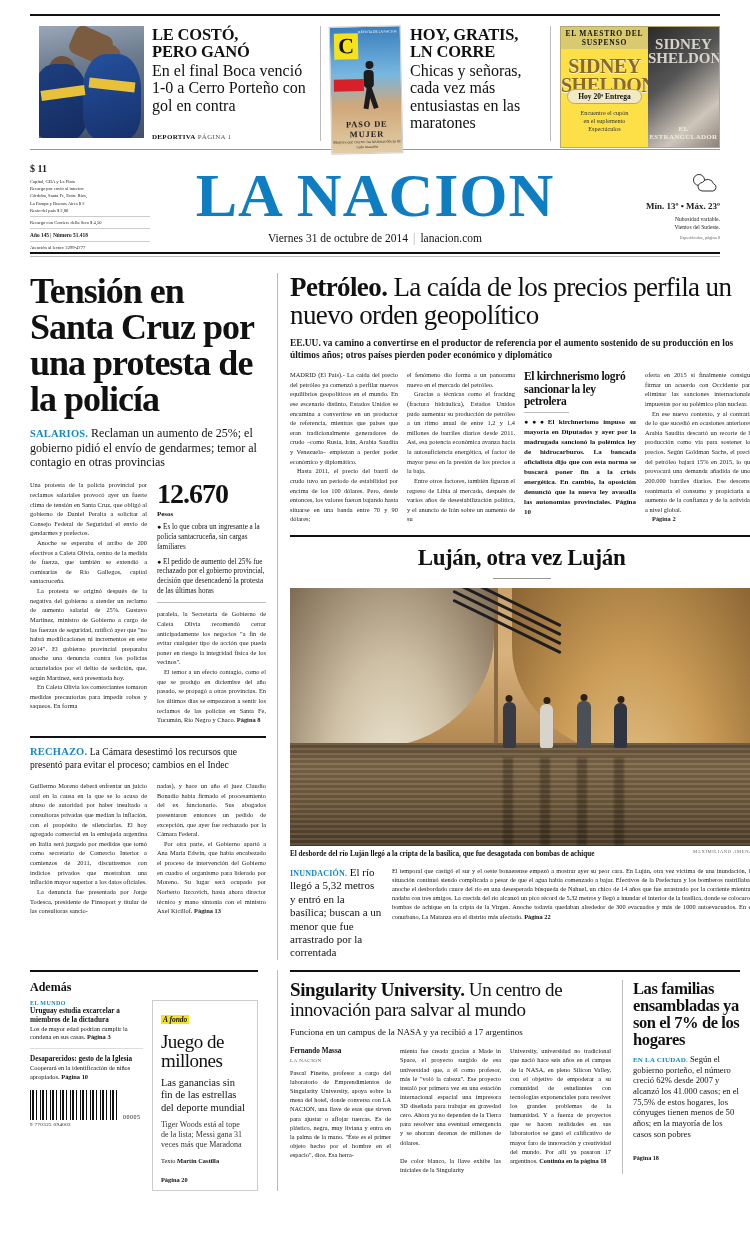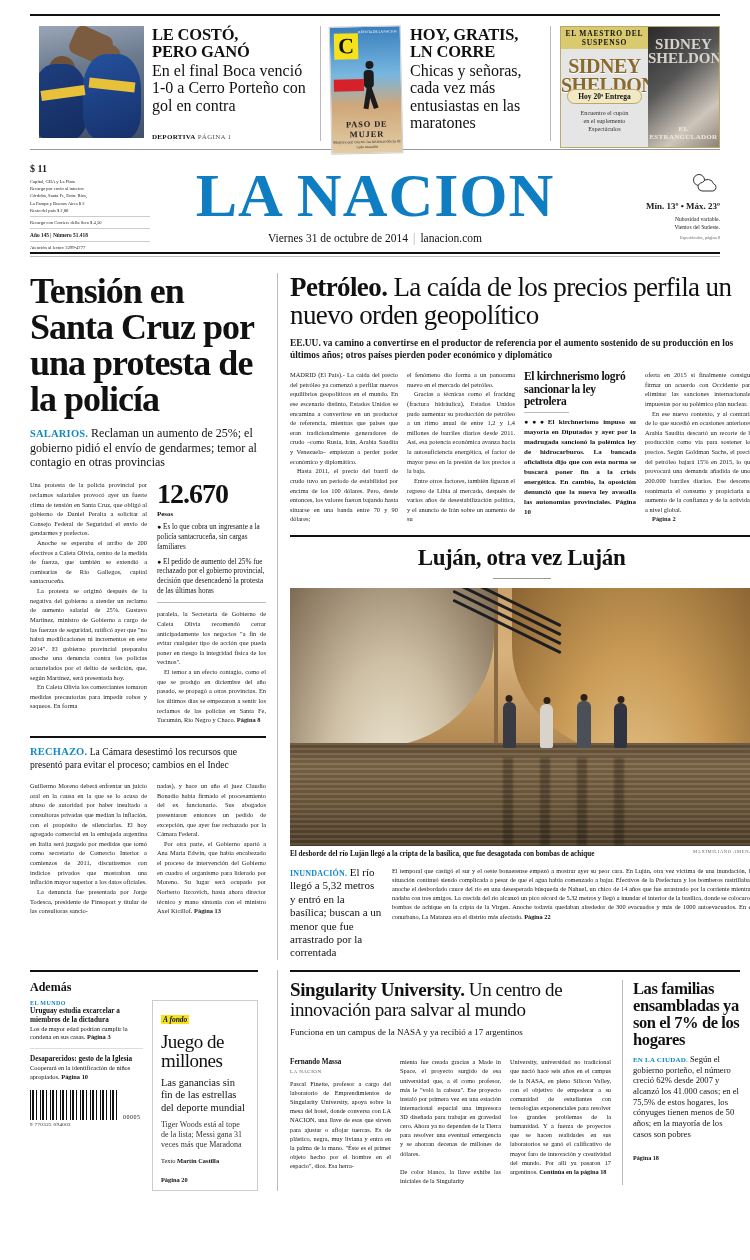--- a/index.html
+++ b/index.html
@@ -52,21 +52,21 @@
   .mag .rleg1{ left:4px; top:26px; width:5px;height:22px; background:#2b3a4d; transform:rotate(10deg);}
   .mag .rleg2{ left:9px; top:26px; width:5px;height:22px; background:#2b3a4d; transform:rotate(-18deg);}
   .mag .redbox{ position:absolute; left:3px; top:52px; width:30px; height:12px; background:#d6202a;}
   .mag .strap{ position:absolute; left:0; bottom:14px; width:100%; text-align:center;
                font-size:8.5px; font-weight:bold; letter-spacing:0.8px; color:#222;}
   .mag .strap2{ position:absolute; left:0; bottom:4px; width:100%; text-align:center; font-size:4px; color:#333;}
   .mag .toprule{ position:absolute; right:3px; top:3px; font-size:3.4px; color:#fff;}
 
   
   .shel { width:100%; height:122px; display:flex; border:1px solid #b9a96a; }
-  .shel-l { width:55%; background:#e5e5e5; position:relative; }
+  .shel-l { width:55%; background:#fde047; position:relative; }
   .shel-r { width:45%; position:relative; overflow:hidden;
             background: linear-gradient(140deg,#2b2b2b 0%,#555 40%,#cfc6bb 75%,#8d8278 100%); }
   .shel-top { background:#d9c96f; color:#111; font-size:7.5px; font-weight:bold; letter-spacing:0.8px;
               text-align:center; padding:2px 0; font-family:"Liberation Serif",serif;}
   .shel-name { color:#8a6a2a; font-weight:bold; font-size:20px; line-height:0.95; text-align:center;
                margin-top:8px; letter-spacing:-0.5px; text-shadow:0 1px 0 #fff;}
   .shel-badge { position:absolute; left:6px; right:6px; top:62px; background:#f2e9c4; border:1px solid #b9a96a;
                 border-radius:9px; text-align:center; font-size:7.5px; font-weight:bold; padding:2px 0;}
   .shel-note { position:absolute; left:4px; right:4px; top:82px; text-align:center; font-size:6.2px; line-height:1.3; color:#333;}
   .shel-rname{ position:absolute; top:10px; left:0; width:100%; text-align:center; color:#e6e2d8;
@@ -192,21 +192,21 @@
           background: repeating-linear-gradient(90deg,#111 0 1px,#fff 1px 2px,#111 2px 4px,#fff 4px 6px,#111 6px 7px,#fff 7px 10px);}
   .bc-num { font-size:6px; letter-spacing:.5px;}
   .bc-btm { font-size:5px; letter-spacing:.4px; margin-top:2px;}
 
   .sing-row { display:flex; gap:11px; }
   .sing-l { flex:1; }
   .sing-r { width:118px; border-left:1px solid #bbb; padding-left:10px;}
   h2.sing { font-size:19px; line-height:1.07; letter-spacing:-0.4px; font-weight:normal;}
   h2.sing b { font-weight:bold; }
   .sing-sub { font-size:9px; line-height:1.2; margin-top:7px;}
-  .sing-cols { display:flex; gap:9px; margin-top:19px;}
+  .sing-cols { display:flex; gap:9px; margin-top:8px;}
   .sing-c { width:101px; font-size:6.3px; line-height:1.45; text-align:justify;}
   .byline { font-weight:bold; font-size:7.2px;}
   .byline-s { font-size:5px; letter-spacing:.5px; color:#555; margin-bottom:4px;}
   .fam-h { font-weight:bold; font-size:16.5px; line-height:1.03; letter-spacing:-0.4px;}
   .fam-s { font-size:8.6px; line-height:1.25; margin-top:6px;}
   .fam-p { font-size:6.2px; font-weight:bold; margin-top:14px;}
   .pg { font-weight:bold; }
 </style>
 </head>
 <body>

